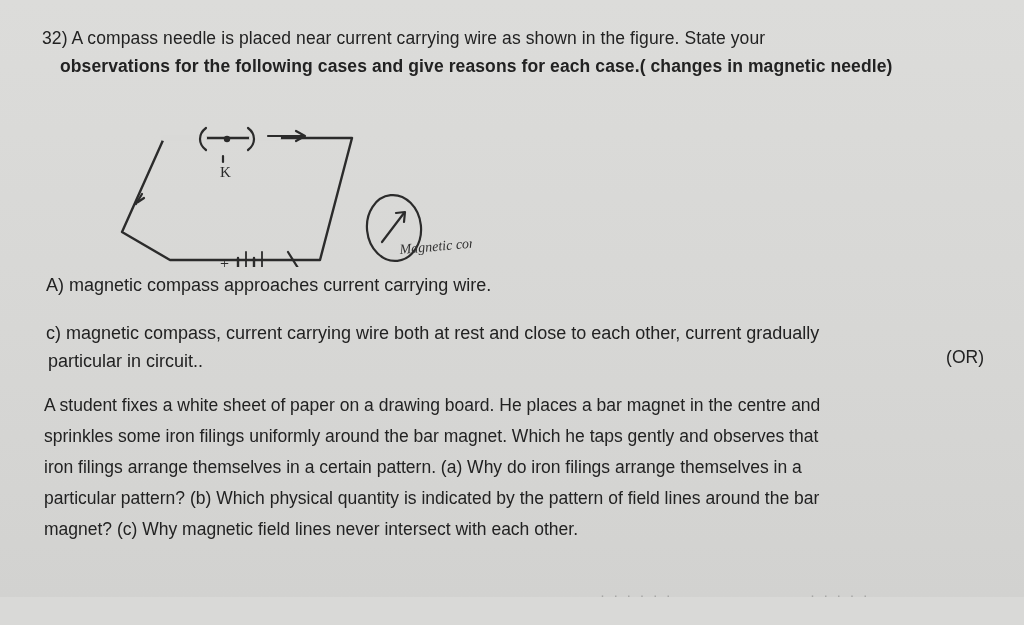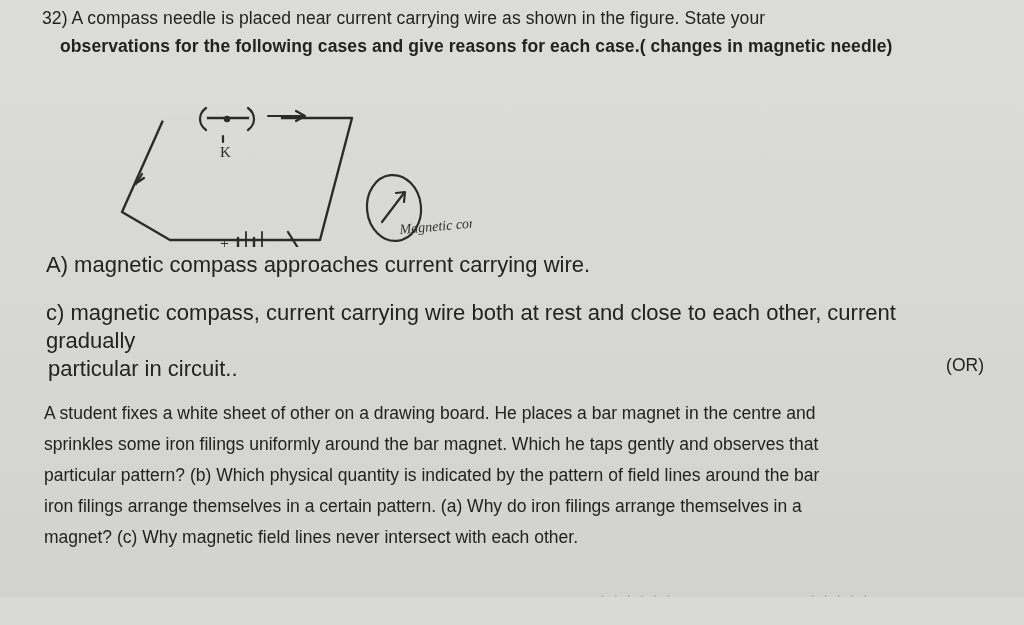--- a/index.html
+++ b/index.html
@@ -14,21 +14,21 @@
     color: #222222;
     overflow: hidden;
     position: relative;
   }
   .page {
     position: relative;
     width: 1024px;
     height: 597px;
     background: linear-gradient(180deg, #dcdcda 0%, #d7d7d5 55%, #d2d2d0 100%);
     box-sizing: border-box;
-    padding: 4px 40px 0 42px;
+    padding: 24px 40px 0 42px;
   }
   .q-block {
     font-size: 17.5px;
     line-height: 28px;
     letter-spacing: 0.1px;
   }
   .q-line {
     white-space: pre-wrap;
   }
   .q-indent {
@@ -39,21 +39,21 @@
     position: relative;
     height: 185px;
     margin-top: 2px;
   }
   .figure-svg {
     position: absolute;
     left: 10px;
     top: 0;
   }
   .opt {
-    font-size: 22px;
+    font-size: 18px;
     line-height: 28px;
     margin-top: 18px;
     padding-left: 4px;
   }
   .opt.first { margin-top: 4px; }
   .opt-c {
     margin-top: 20px;
   }
   .opt-c-line2 {
     padding-left: 2px;
@@ -144,24 +144,24 @@
   <div class="opt first">A) magnetic compass approaches current carrying wire.</div>
 
   <div class="opt opt-c">
     <div>c) magnetic compass, current carrying wire both at rest and close to each other, current gradually</div>
     <div class="opt-c-line2">particular in circuit..</div>
   </div>
 
   <div class="or-line">(OR)</div>
 
   <div class="para">
-    <div>A student fixes a white sheet of other on a drawing board. He places a bar magnet in the centre and</div>
+    <div>A student fixes a white sheet of paper on a drawing board. He places a bar magnet in the centre and</div>
     <div>sprinkles some iron filings uniformly around the bar magnet. Which he taps gently and observes that</div>
+    <div>iron filings arrange themselves in a certain pattern. (a) Why do iron filings arrange themselves in a</div>
     <div>particular pattern? (b) Which physical quantity is indicated by the pattern of field lines around the bar</div>
-    <div>iron filings arrange themselves in a certain pattern. (a) Why do iron filings arrange themselves in a</div>
     <div>magnet? (c) Why magnetic field lines never intersect with each other.</div>
   </div>
 
   <div class="bottom-smudge">
     <span class="s1">· · · · · ·</span>
     <span class="s2">· · · · ·</span>
   </div>
 
 </div>
 

